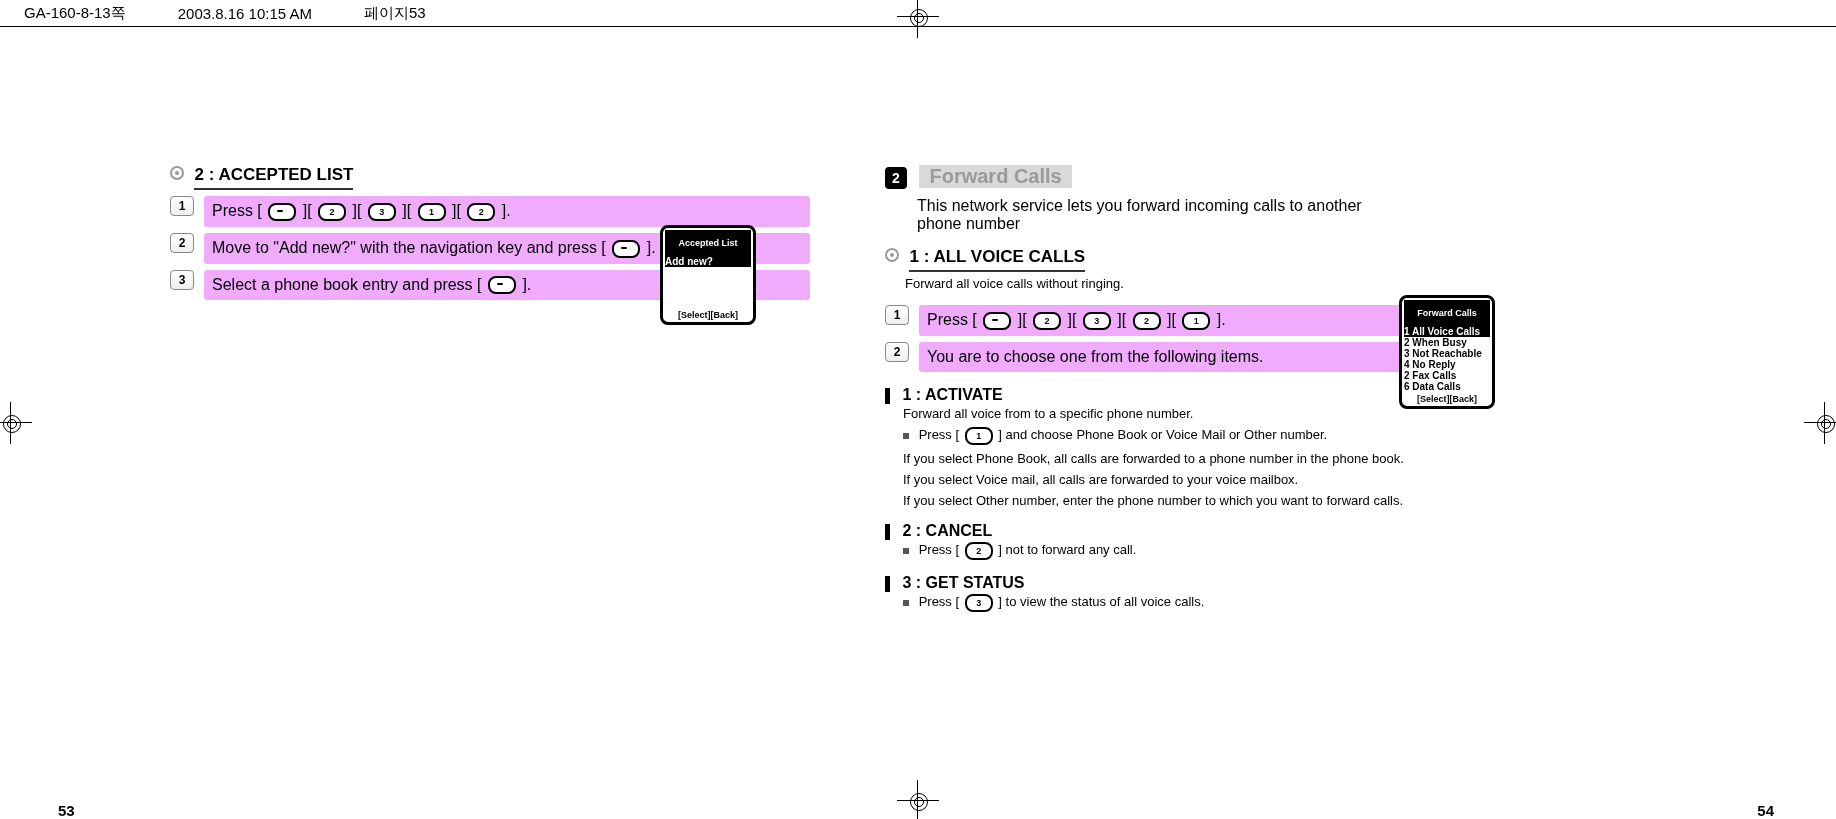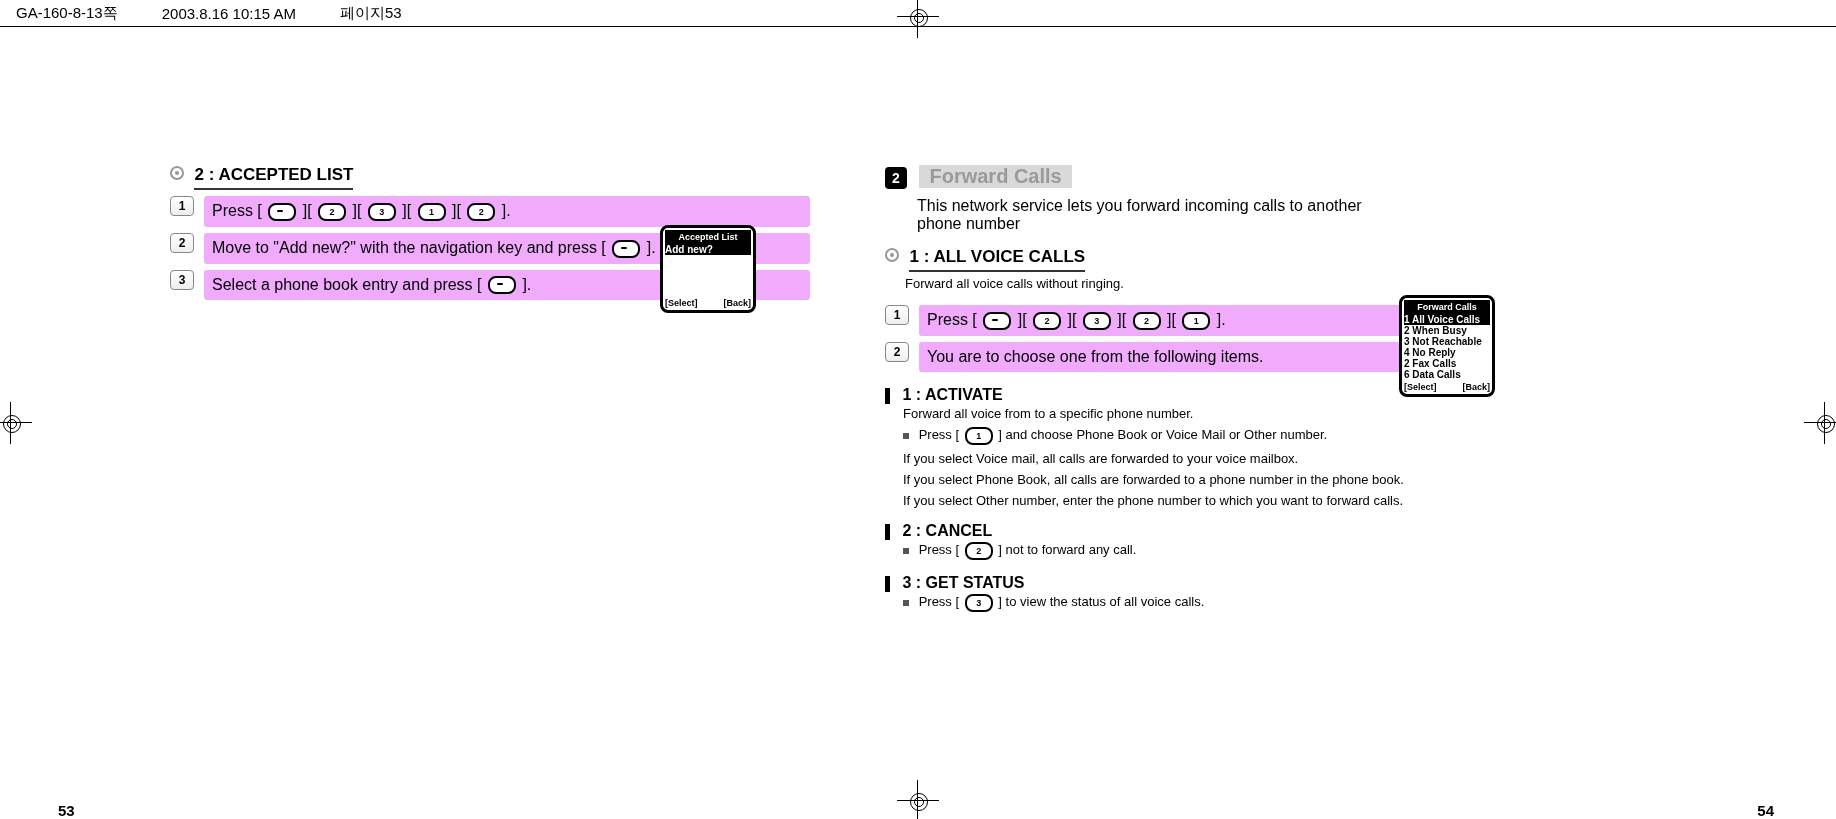--- a/index.html
+++ b/index.html
@@ -1,21 +1,21 @@
 <!DOCTYPE html>
 <html><head>
 <meta charset="utf-8">
 <style>
   html,body{margin:0;padding:0;background:#fff;font-family:Arial,Helvetica,sans-serif;color:#000}
   .page{position:relative;width:1836px;height:819px;background:#fff}
 
   
   .docbar{position:absolute;left:0;top:0;width:1836px;height:26px;
           border-bottom:1px solid #000;font-size:15px;display:flex;align-items:center}
-  .docbar span{padding-left:16px}
+  .docbar span{padding-left:24px}
   .docbar .sep{padding:0 14px}
 
   
   .book{position:absolute;left:110px;top:145px;width:1355px;height:490px;
         border-radius:80px;background:#fff}
 
   
   .col{position:absolute;top:20px;width:640px}
   .col.left{left:60px}
   .col.right{left:auto;right:40px;width:540px}
@@ -35,24 +35,24 @@
 
   .keycap{display:inline-block;min-width:24px;height:14px;border:2px solid #000;border-radius:8px;
           background:#fff;vertical-align:middle;margin:0 2px;font-size:9px;font-weight:bold;
           text-align:center;line-height:14px;position:relative}
   .keycap.soft{width:20px}
   .keycap.soft::after{content:"";position:absolute;left:7px;top:5px;width:6px;height:2px;background:#000;border-radius:1px}
 
   
   .phone{position:absolute;border:3px solid #000;border-radius:8px;padding:2px;background:#fff}
   .phone.small{width:86px}
-  .phone .titlebar{background:#000;color:#fff;font-size:9px;font-weight:bold;text-align:center;padding:2px 0}
+  .phone .titlebar{background:#000;color:#fff;font-size:9px;font-weight:bold;text-align:center;padding:8px 0}
   .phone .row{font-size:10px;font-weight:bold;padding:0 0;white-space:nowrap}
   .phone .row.inv{background:#000;color:#fff}
-  .phone .softkeys{display:flex;justify-content:space-between;font-size:9px;font-weight:bold;margin-top:2px}
+  .phone .softkeys{display:flex;justify-content:center;font-size:9px;font-weight:bold;margin-top:2px}
   .phone.small .body{height:52px}
 
   
   .secnum{display:inline-block;width:22px;height:22px;background:#000;color:#fff;border-radius:4px;
           text-align:center;line-height:22px;font-weight:bold;font-size:14px;margin-right:8px}
   .sec-title{display:inline-block;background:#d9d9d9;color:#9a9a9a;font-weight:bold;font-size:20px;
              padding:0 10px}
   .lead{font-size:16px;margin:8px 0 14px 32px;max-width:460px}
 
   .vbar{display:inline-block;width:5px;height:16px;background:#000;margin-right:8px;vertical-align:middle}
@@ -197,22 +197,22 @@
         <span class="vbar"></span>
         <span data-bind="right.items.activate.title">1 : ACTIVATE</span>
       </div>
       <div class="desc" data-bind="right.items.activate.desc">Forward all voice from to a specific phone number.</div>
       <div class="desc">
         <span class="bul"></span>
         <span data-bind="right.items.activate.bullet_pre">Press [</span>
         <span class="keycap" data-bind="right.items.activate.bullet_key">1</span>
         <span data-bind="right.items.activate.bullet_post">] and choose Phone Book or Voice Mail or Other number.</span>
       </div>
+      <div class="note" data-bind="right.items.activate.note1">If you select Phone Book, all calls are forwarded to a phone number in the phone book.</div>
       <div class="note" data-bind="right.items.activate.note2">If you select Voice mail, all calls are forwarded to your voice mailbox.</div>
-      <div class="note" data-bind="right.items.activate.note1">If you select Phone Book, all calls are forwarded to a phone number in the phone book.</div>
       <div class="note" data-bind="right.items.activate.note3">If you select Other number, enter the phone number to which you want to forward calls.</div>
 
       <div class="h3">
         <span class="vbar"></span>
         <span data-bind="right.items.cancel.title">2 : CANCEL</span>
       </div>
       <div class="desc">
         <span class="bul"></span>
         <span data-bind="right.items.cancel.bullet_pre">Press [</span>
         <span class="keycap" data-bind="right.items.cancel.bullet_key">2</span>

